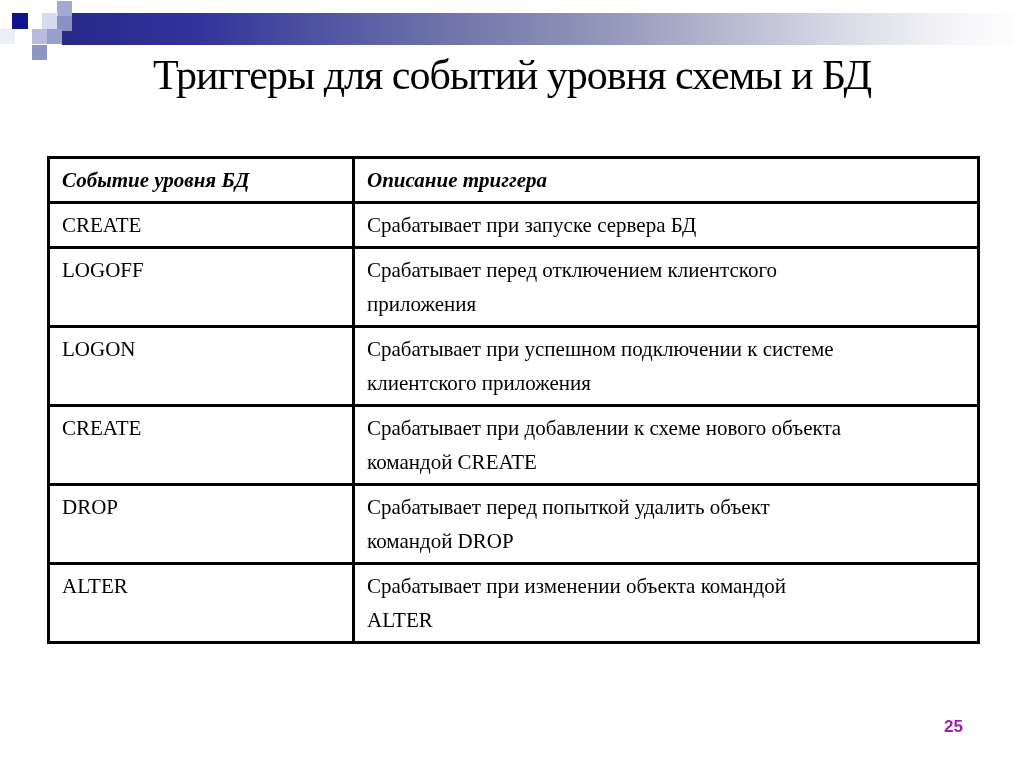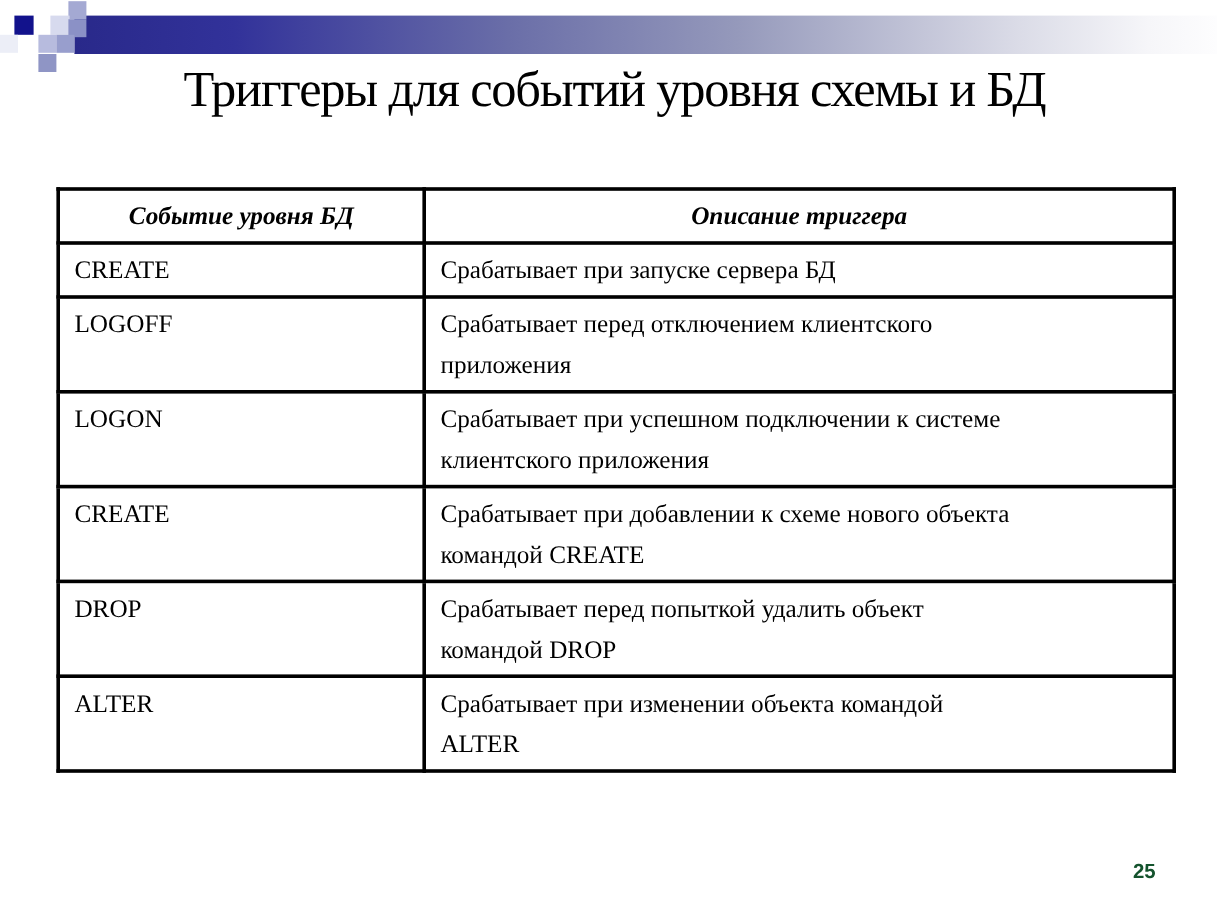--- a/index.html
+++ b/index.html
@@ -37,30 +37,30 @@
   }
   table.trg td{
     border:3px solid #000;
     vertical-align:top;
     padding:4px 12px 4px 12px;
     line-height:34px;
   }
   col.c-event{width:305px;}
   col.c-desc{width:625px;}
   td.hd{
-    font-weight:bold;font-style:italic;text-align:center;
+    font-weight:bold;font-style:italic;text-align:left;
     padding-top:6px;line-height:30px;
   }
   td.desc{white-space:pre-line;}
   
   .pagenum{
     position:absolute;left:880px;top:717px;width:83px;
     text-align:right;
     font-family:"Liberation Sans", sans-serif;
-    font-size:17px;font-weight:bold;color:#14532d;
+    font-size:17px;font-weight:bold;color:#a21caf;
   }
 </style>
 </head>
 <body>
 
 <div>
   <div class="deco-bar"></div>
   <div class="sq sq1"></div>
   <div class="sq sq2"></div>
   <div class="sq sq3"></div>

